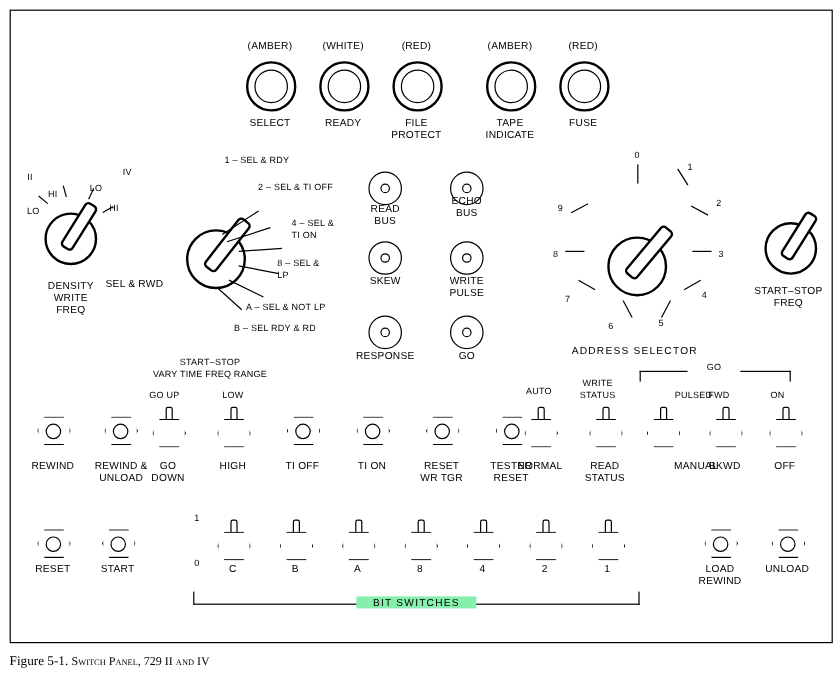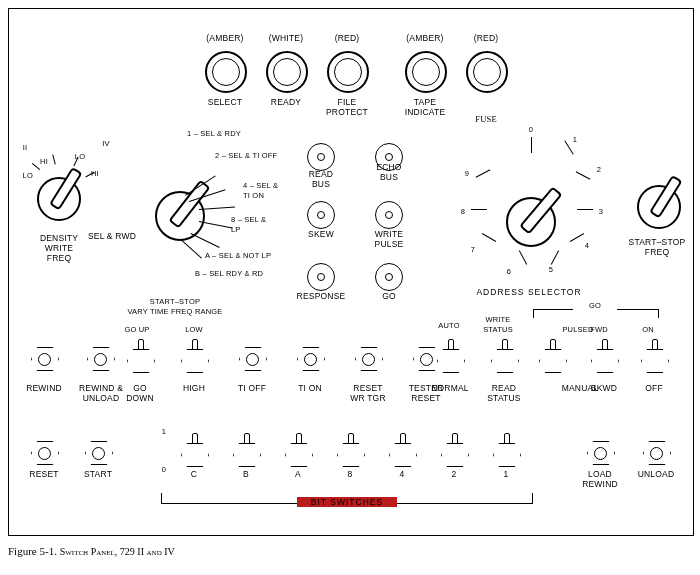--- a/index.html
+++ b/index.html
@@ -51,21 +51,21 @@
   <div class="lbl" style="left:308px;top:88px;width:60px;">FILE
 PROTECT</div>
 
   <div class="lamp" style="left:396px;top:42px;"></div>
   <div class="lbl" style="left:386px;top:24px;width:60px;">(AMBER)</div>
   <div class="lbl" style="left:386px;top:88px;width:60px;">TAPE
 INDICATE</div>
 
   <div class="lamp" style="left:457px;top:42px;"></div>
   <div class="lbl" style="left:447px;top:24px;width:60px;">(RED)</div>
-  <div class="lbl" style="left:447px;top:105px;width:60px;font-family:Liberation Serif, serif;">FUSE</div>
+  <div class="lbl" style="left:447px;top:88px;width:60px;">FUSE</div>
 
   <div class="knob" style="left:28px;top:168px;width:40px;height:40px;">
     <div class="ptr" style="left:15px;top:-14px;width:8px;height:40px;transform:rotate(32deg);transform-origin:50% 75%;"></div>
   </div>
 
   <div class="tick" style="left:22px;top:157px;width:10px;height:1px;transform:rotate(40deg);"></div>
   <div class="tick" style="left:40px;top:150px;width:10px;height:1px;transform:rotate(75deg);"></div>
   <div class="tick" style="left:62px;top:152px;width:10px;height:1px;transform:rotate(115deg);"></div>
   <div class="tick" style="left:76px;top:165px;width:10px;height:1px;transform:rotate(150deg);"></div>
 
@@ -303,21 +303,21 @@
     </div>
   <div class="lbl" style="left:426px;top:460px;width:38px;">2</div>
 
   <div class="lev" style="left:484px;top:424px;">
       <div class="stick"></div>
       <div class="base"></div>
     </div>
   <div class="lbl" style="left:478px;top:460px;width:38px;">1</div>
 
   <div class="brk" style="left:152px;top:484px;width:370px;"></div>
-  <div class="lbl" style="left:288px;top:488px;width:100px;background:#b91c1c;letter-spacing:1px;">BIT SWITCHES</div>
+  <div class="lbl" style="left:288px;top:488px;width:100px;background:#86efac;letter-spacing:1px;">BIT SWITCHES</div>
 
   <div class="hexsw" style="left:578px;top:428px;">
       <div class="body"></div>
       <div class="inner"></div>
     </div>
   <div class="lbl" style="left:562px;top:460px;width:58px;">LOAD
 REWIND</div>
 
   <div class="hexsw" style="left:634px;top:428px;">
       <div class="body"></div>

